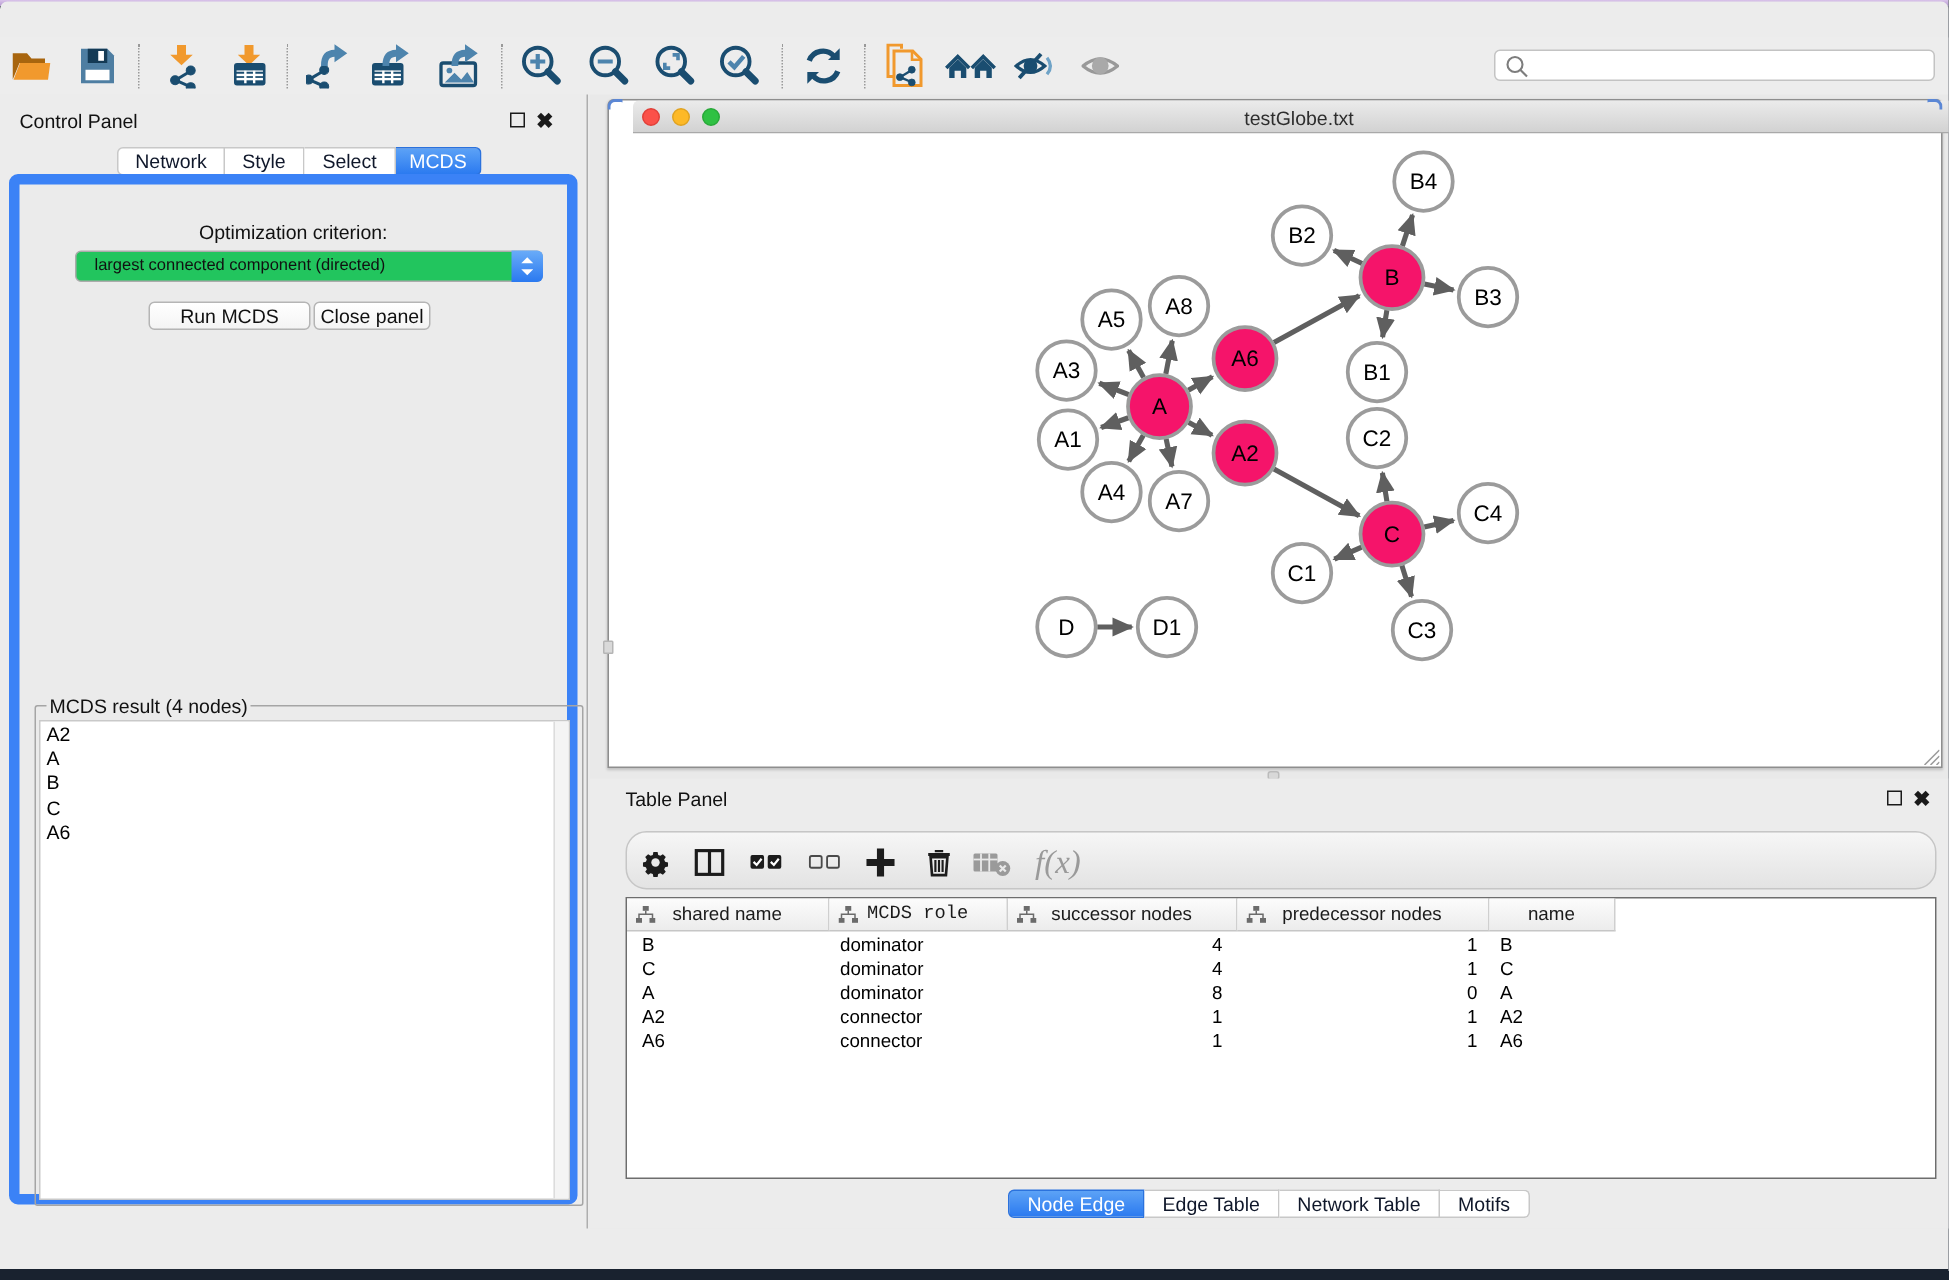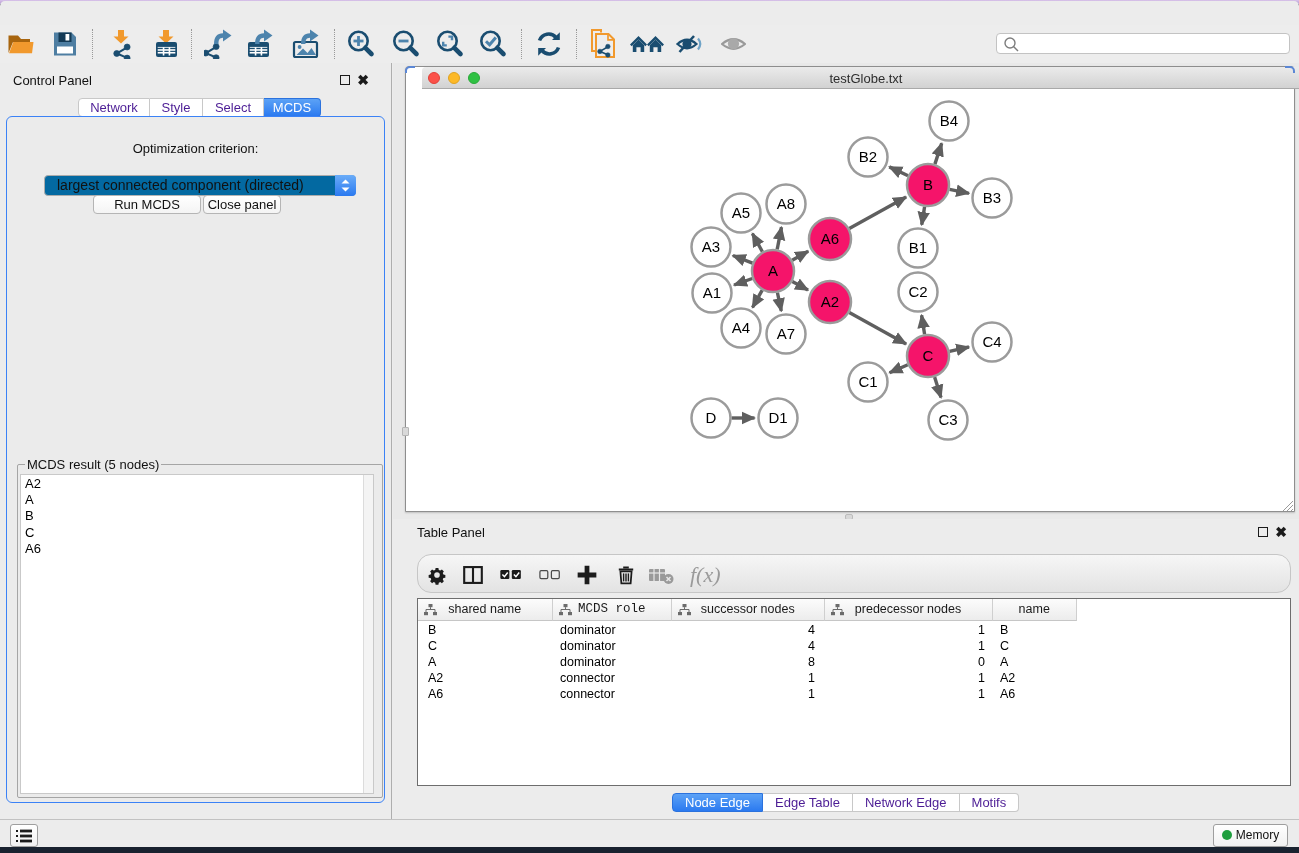--- a/index.html
+++ b/index.html
@@ -20,32 +20,32 @@
 .tsep { position:absolute; top:4px; height:30px; width:0; border-left:1px dotted #999; }
 .ticon { position:absolute; top:4px; }
 #searchbox { position:absolute; top:8px; left:996px; width:294px; height:21px; background:#fff; border:1px solid #c3c3c3; border-radius:4px; }
 
 #cpanel { top:62px; left:0; width:392px; height:756px; background:#ececec; border-right:1px solid #aeaeae; }
 #cpanel h2 { position:absolute; top:10px; left:13px; font-size:13px; font-weight:normal; color:#111; }
 .winbtns { position:absolute; display:flex; gap:7px; align-items:center; }
 .sqbtn { width:10px; height:10px; border:1.6px solid #1a1a1a; display:inline-block; }
 .xbtn { font-size:14px; font-weight:bold; color:#1a1a1a; line-height:10px; }
 .seg { position:absolute; display:flex; font-size:13px; }
-.seg span { background:#fff; border:1px solid #c8c8c8; border-left:none; color:#4c1d95; text-align:center; display:flex; align-items:center; justify-content:center; }
+.seg span { background:#fff; border:1px solid #c8c8c8; border-left:none; color:#0f172a; text-align:center; display:flex; align-items:center; justify-content:center; }
 .seg span:first-child { border-left:1px solid #c8c8c8; border-radius:4px 0 0 4px; }
 .seg span:last-child { border-radius:0 4px 4px 0; }
 .seg span.sel { background:linear-gradient(180deg,#5ca2f6,#2b7af0); border-color:#2b72dd; color:#fff; }
 #cptabs { top:35px; left:78px; height:19px; }
 #cptabs span:nth-child(1){ width:72px; }
 #cptabs span:nth-child(2){ width:53px; }
 #cptabs span:nth-child(3){ width:61px; }
 #cptabs span:nth-child(4){ width:57px; }
-#cpbody { position:absolute; top:53px; left:6px; width:379px; height:687px; background:#ebebeb; border:1px solid #3b82f6; border-radius:6px; }
+#cpbody { position:absolute; top:53px; left:6px; width:379px; height:687px; background:#ebebeb; border:7px solid #3b82f6; border-radius:6px; }
 #optlabel { position:absolute; top:24px; left:0; width:100%; text-align:center; font-size:13px; color:#111; }
-#combo { position:absolute; top:58px; left:37px; width:312px; height:21px; background:#0369a1; border:1px solid #ababab; border-radius:4px; font-size:14px; color:#111; line-height:19px; padding-left:12px; }
+#combo { position:absolute; top:44px; left:37px; width:312px; height:21px; background:#22c55e; border:1px solid #ababab; border-radius:4px; font-size:11px; color:#111; line-height:19px; padding-left:12px; }
 #combo .stepper { position:absolute; right:-1px; top:-1px; width:21px; height:21px; border-radius:0 4px 4px 0; background:linear-gradient(180deg,#6aacf8,#2a79f0); }
 .btn { position:absolute; height:19px; background:linear-gradient(180deg,#ffffff,#f4f4f4); border:1px solid #b5b5b5; border-radius:4px; font-size:13px; color:#111; text-align:center; line-height:17px; }
 #grpbox { position:absolute; top:347px; left:10px; width:366px; height:334px; border:1px solid #a5a5a5; border-radius:2px; }
 #grplab { position:absolute; top:-8px; left:7px; z-index:2; background:#ebebeb; padding:0 2px; font-size:13px; color:#111; }
 #mcdslist { position:absolute; top:9px; left:2px; width:354px; bottom:3px; background:#fff; border:1px solid #c9c9c9; font-size:13px; color:#000; padding:1px 0 0 4px; line-height:16.2px; }
 #mcdssb { position:absolute; top:0; right:0px; width:10px; height:100%; background:#f4f4f4; border-left:1px solid #dcdcdc; }
 
 #rpane { top:62px; left:393px; width:906px; height:756px; background:#e9e9e9; }
 #netwin { position:absolute; top:3px; left:12px; width:890px; height:446px; background:#fff; border:1px solid #8e8e8e; border-radius:4px 4px 0 0; box-shadow:0 1px 2px rgba(0,0,0,0.18); }
 #nettb { position:absolute; top:0; left:16px; width:100%; height:22px; background:linear-gradient(180deg,#ebebeb,#d2d2d2); border-bottom:1px solid #a9a9a9; border-radius:4px 4px 0 0;text-decoration:underline; }
@@ -227,21 +227,21 @@
       <div id="optlabel">Optimization criterion:</div>
       <div id="combo">largest connected component (directed)
         <div class="stepper"><svg width="21" height="21" viewBox="0 0 21 21">
               <path d="M6.5 8.5 L10.5 4.5 L14.5 8.5 z" fill="#fff"></path>
               <path d="M6.5 12.5 L10.5 16.5 L14.5 12.5 z" fill="#fff"></path>
             </svg></div>
       </div>
       <div class="btn" style="top:78px; left:86px; width:108px;">Run MCDS</div>
       <div class="btn" style="top:78px; left:196px; width:78px;">Close panel</div>
       <div id="grpbox">
-        <div id="grplab">MCDS result (5 nodes)</div>
+        <div id="grplab">MCDS result (4 nodes)</div>
         <div id="mcdslist">A2<br>A<br>B<br>C<br>A6
           <div id="mcdssb"></div>
         </div>
       </div>
     </div>
   </div>
   <div class="abs" id="rpane">
     <div style="position:absolute; left:9px; top:364px; width:7px; height:9px; background:#d9d9d9; border:1px solid #b5b5b5; border-radius:1px; z-index:3;"></div>
     <div id="netwin">
       <div id="nettb">
@@ -468,33 +468,18 @@
             <span style="left:10px;">A6</span>
             <span style="left:142px;">connector</span>
             <span style="left:337px; width:60px; text-align:right;">1</span>
             <span style="left:507px; width:60px; text-align:right;">1</span>
             <span style="left:582px;">A6</span>
           </div>
       </div>
       <div class="seg" id="ttabs">
           <span class="sel">Node Edge</span>
           <span>Edge Table</span>
-          <span>Network Edge</span>
+          <span>Network Table</span>
           <span>Motifs</span>
         </div>
     </div>
   </div>
-  <div class="abs" id="statusbar">
-    <div id="listbtn">
-        <svg width="16" height="14" viewBox="0 0 16 14" style="position:absolute;left:5px;top:4px;">
-          <g fill="#1c1c1c">
-            <rect x="0" y="1" width="2" height="2"></rect>
-            <rect x="0" y="6" width="2" height="2"></rect>
-            <rect x="0" y="11" width="2" height="2"></rect>
-            <rect x="4" y="0.6" width="12" height="2.8"></rect>
-            <rect x="4" y="5.6" width="12" height="2.8"></rect>
-            <rect x="4" y="10.6" width="12" height="2.8"></rect>
-          </g>
-        </svg>
-      </div>
-    <div id="membtn"><i></i>Memory</div>
-  </div>
 </div>
 
 </body></html>

